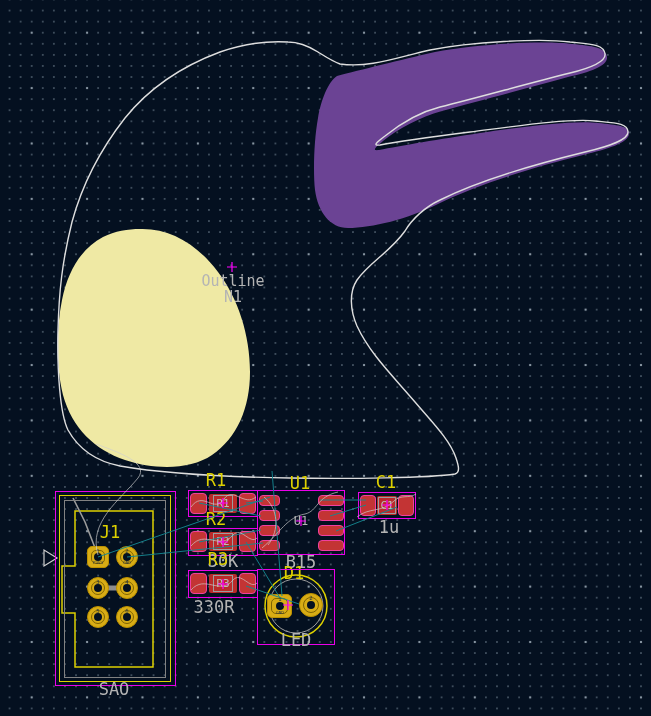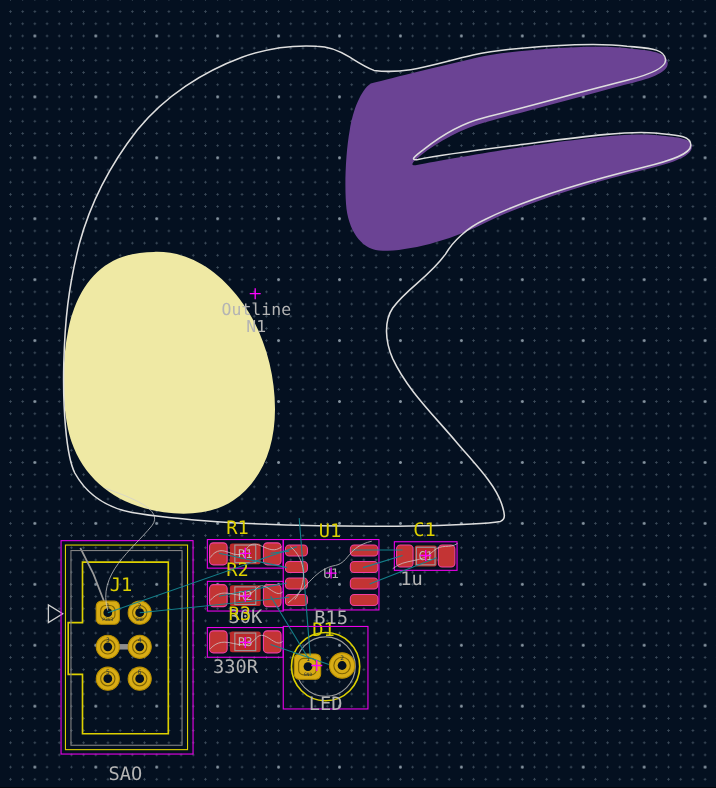--- a/index.html
+++ b/index.html
@@ -107,21 +107,21 @@
     </div>
     <div class="padth" style="left:87px;top:606px;width:22px;height:22px;">
       <div class="hole"></div>
       <span class="pnum">5</span>
     </div>
     <div class="padth" style="left:116px;top:606px;width:22px;height:22px;">
       <div class="hole"></div>
       <span class="pnum">6</span>
     </div>
 
-    <span class="lbl g" style="left:114px;top:696px;">SAO</span>
+    <span class="lbl g" style="left:114px;top:681px;">SAO</span>
   </div>
 
   <div>
     <span class="lbl y" style="left:216px;top:472px;">R1</span>
     <div class="courtyard" style="left:188px;top:490px;width:70px;height:27px;"></div>
     <div class="padsmd" style="left:190px;top:493px;width:17px;height:21px;"></div>
     <div class="padsmd" style="left:239px;top:493px;width:17px;height:21px;"></div>
     <div class="rbody" style="left:209px;top:494px;width:28px;height:19px;"></div>
     <div class="fabbox" style="left:213px;top:495px;width:20px;height:17px;">R1</div>
   </div>
@@ -161,21 +161,21 @@
     <span class="lbl g" style="left:301px;top:554px;">B15</span>
   </div>
 
   <div>
     <span class="lbl y" style="left:386px;top:474px;">C1</span>
     <div class="courtyard" style="left:358px;top:492px;width:58px;height:27px;"></div>
     <div class="padsmd" style="left:360px;top:495px;width:16px;height:21px;"></div>
     <div class="padsmd" style="left:398px;top:495px;width:16px;height:21px;"></div>
     <div class="rbody" style="left:377px;top:496px;width:20px;height:19px;"></div>
     <div class="fabbox" style="left:378px;top:497px;width:18px;height:17px;">C1</div>
-    <span class="lbl g" style="left:374px;top:519px;">1u</span>
+    <span class="lbl g" style="left:389px;top:519px;">1u</span>
   </div>
 
   <div>
     <span class="lbl y" style="left:294px;top:565px;">D1</span>
     <div class="courtyard" style="left:257px;top:569px;width:78px;height:76px;"></div>
     <div class="padth sq" style="left:267px;top:594px;width:25px;height:24px;">
       <div class="hole"></div>
       <span class="pnum">1</span>
       <span class="pnet">GND</span>
     </div>

